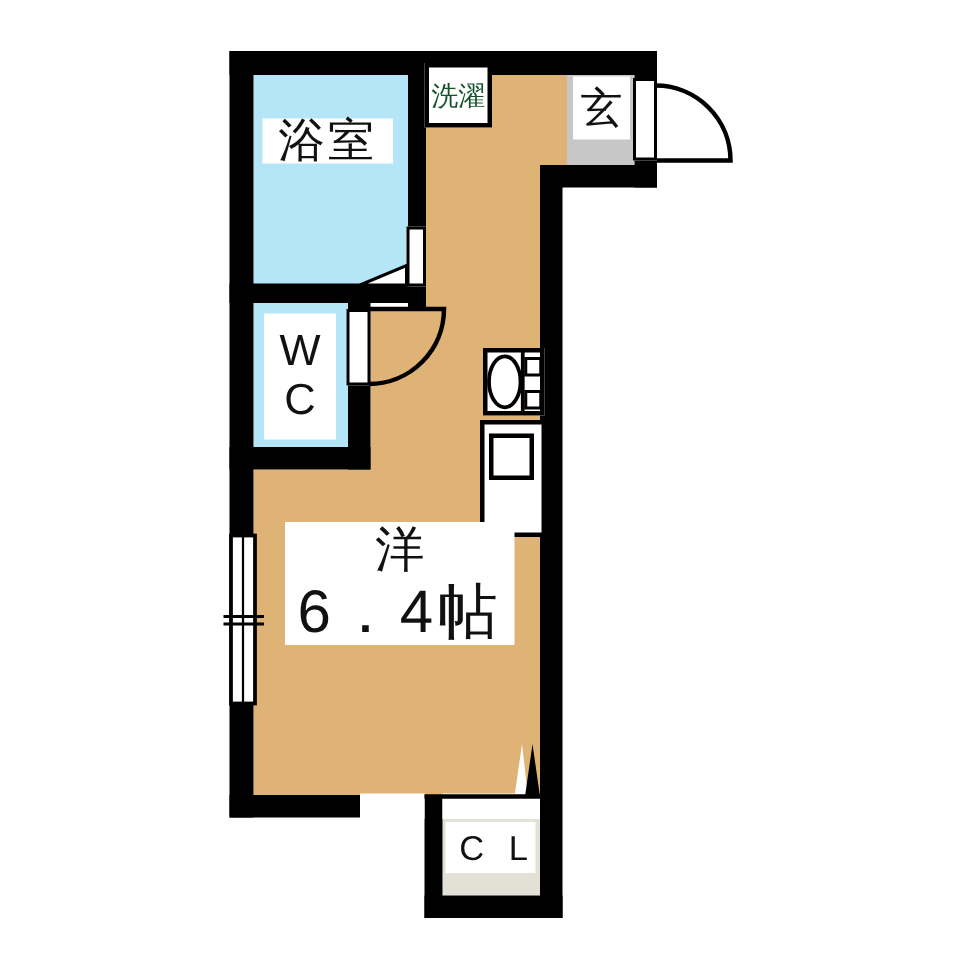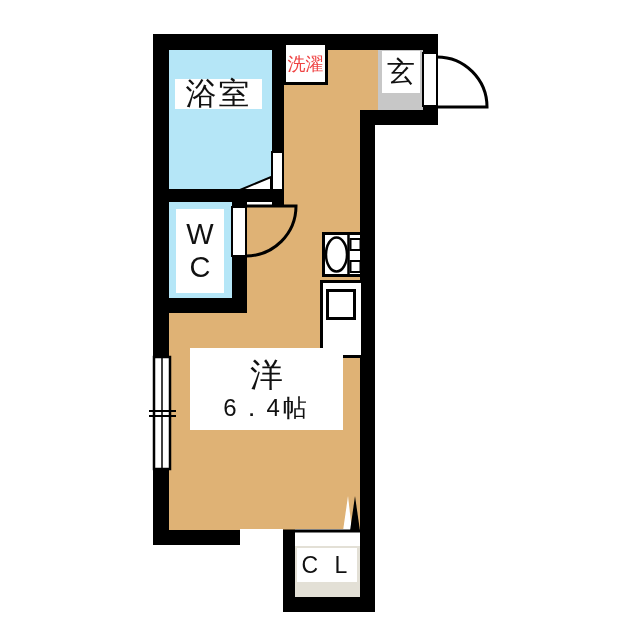--- a/index.html
+++ b/index.html
@@ -44,41 +44,41 @@
   <div class="wall" style="left:283px;top:597px;width:92px;height:15px;"></div>
 
   <div class="opening" style="left:240px;top:529px;width:43px;height:17px;"></div>
   <div class="opening" style="left:295px;top:529px;width:65px;height:17px;"></div>
 
   <div class="leaf" style="left:422px;top:52px;width:16px;height:55px;"></div>
   <div class="leaf" style="left:271px;top:151px;width:13px;height:40px;"></div>
   <div class="leaf" style="left:231px;top:206px;width:16px;height:51px;"></div>
 
   <div class="fixture" style="left:283px;top:42px;width:45px;height:43px;display:flex;align-items:center;justify-content:center;">
-    <span style="font-size:18px;color:#ef4444;white-space:nowrap;">洗濯</span>
+    <span style="font-size:18px;color:#14532d;white-space:nowrap;">洗濯</span>
   </div>
   <div class="fixture" style="left:322px;top:232px;width:41px;height:45px;"></div>
   <div class="fixture" style="left:320px;top:280px;width:44px;height:78px;"></div>
   <div class="abs" style="left:326px;top:289px;width:30px;height:31px;background:#fff;border:3px solid #000;"></div>
 
   <div class="label" style="left:175px;top:79px;width:87px;height:30px;font-size:31px;letter-spacing:2px;">
     <span>浴室</span>
   </div>
   <div class="label" style="left:176px;top:209px;width:48px;height:84px;font-size:29px;">
     <span>W</span>
     <span>C</span>
   </div>
   <div class="label" style="left:382px;top:51px;width:38px;height:42px;font-size:28px;">
     <span>玄</span>
   </div>
   <div class="label" style="left:190px;top:348px;width:153px;height:82px;font-size:33px;">
     <span>洋</span>
-    <span style="font-size:24px;letter-spacing:3px;">6．4帖</span>
+    <span style="font-size:40px;letter-spacing:3px;">6．4帖</span>
   </div>
-  <div class="label" style="left:297px;top:548px;width:60px;height:34px;font-size:23px;letter-spacing:5px;">
+  <div class="label" style="left:297px;top:548px;width:60px;height:34px;font-size:23px;letter-spacing:5px;align-items:flex-end;">
     <span>C L</span>
   </div>
 
   <svg class="svg-overlay" width="640" height="640" viewBox="0 0 640 640">
 
     <path d="M 437 57 A 50 50 0 0 1 487 107 L 438 107" fill="none" stroke="#000" stroke-width="3"></path>
 
     <path d="M 246 206 L 296 206 A 50 50 0 0 1 246 256" fill="none" stroke="#000" stroke-width="3"></path>
 
     <polygon points="240,190 271,177 271,190" fill="#fff" stroke="#000" stroke-width="2"></polygon>

